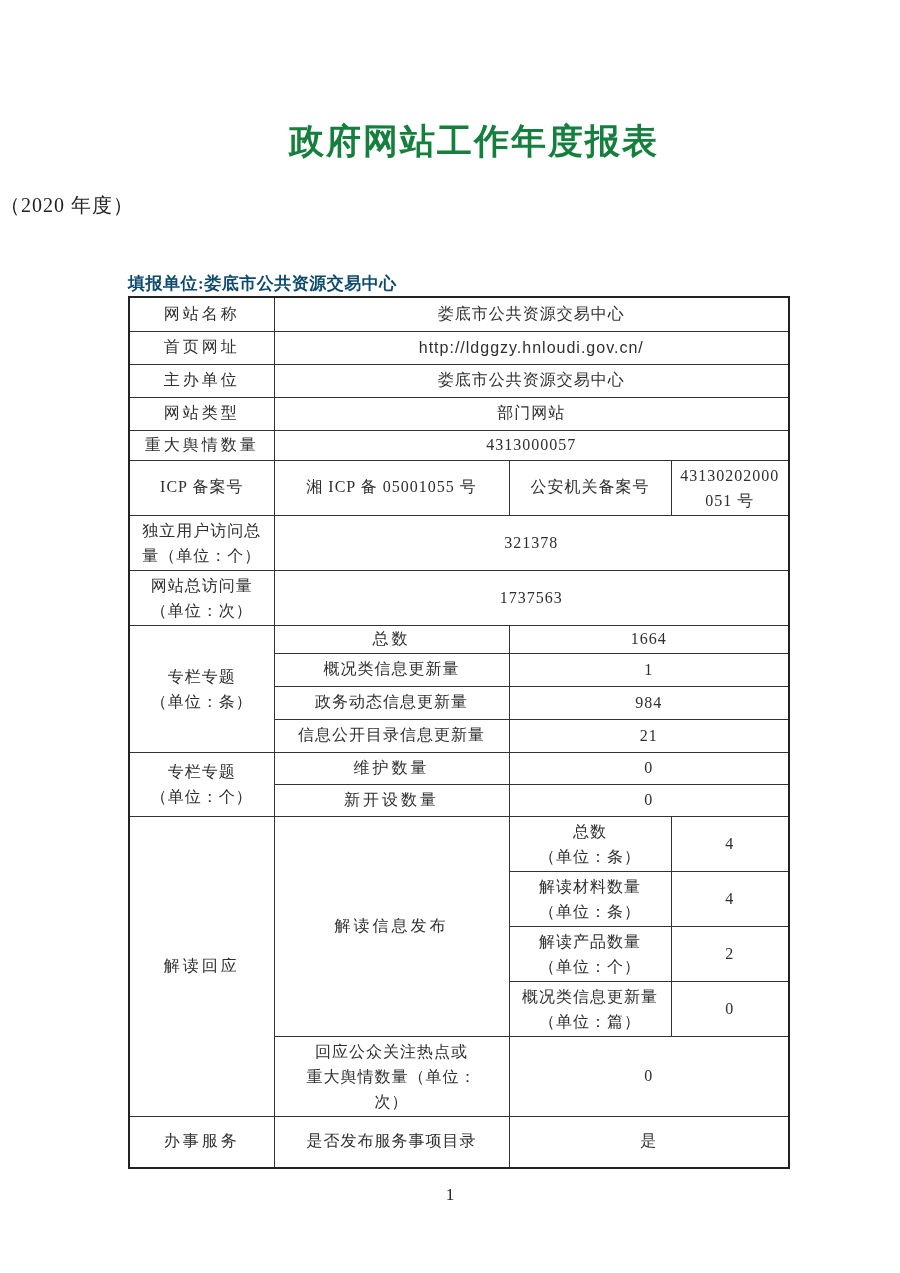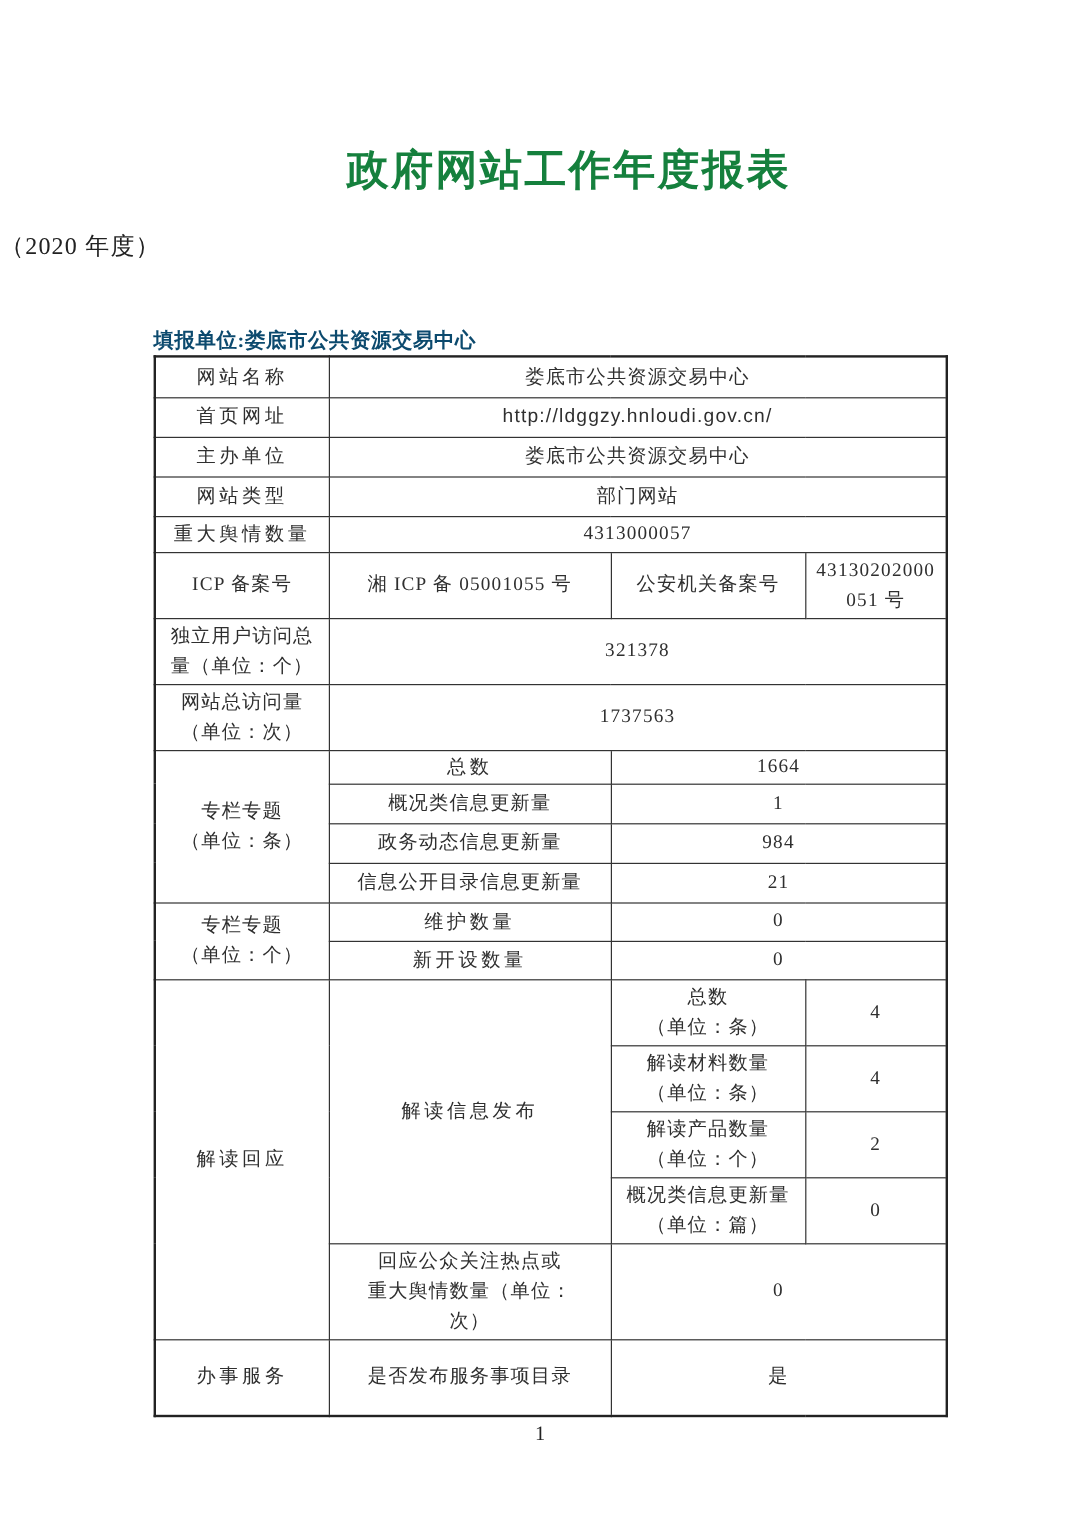--- a/index.html
+++ b/index.html
@@ -155,21 +155,21 @@
         <td class="lbl-s prewrap">概况类信息更新量
 （单位：篇）</td>
         <td class="val">0</td>
       </tr>
       <tr style="height:77px">
         <td class="lbl-s prewrap">回应公众关注热点或
 重大舆情数量（单位：
 次）</td>
         <td class="val" colspan="2">0</td>
       </tr>
-      <tr style="height:64px">
+      <tr style="height:52px">
         <td class="lbl v-bottom">办事服务</td>
         <td class="lbl-s v-top">是否发布服务事项目录</td>
         <td class="val v-top" colspan="2">是</td>
       </tr>
     </tbody>
   </table>
 
   <div class="page-number">1</div>
 
 </div>

